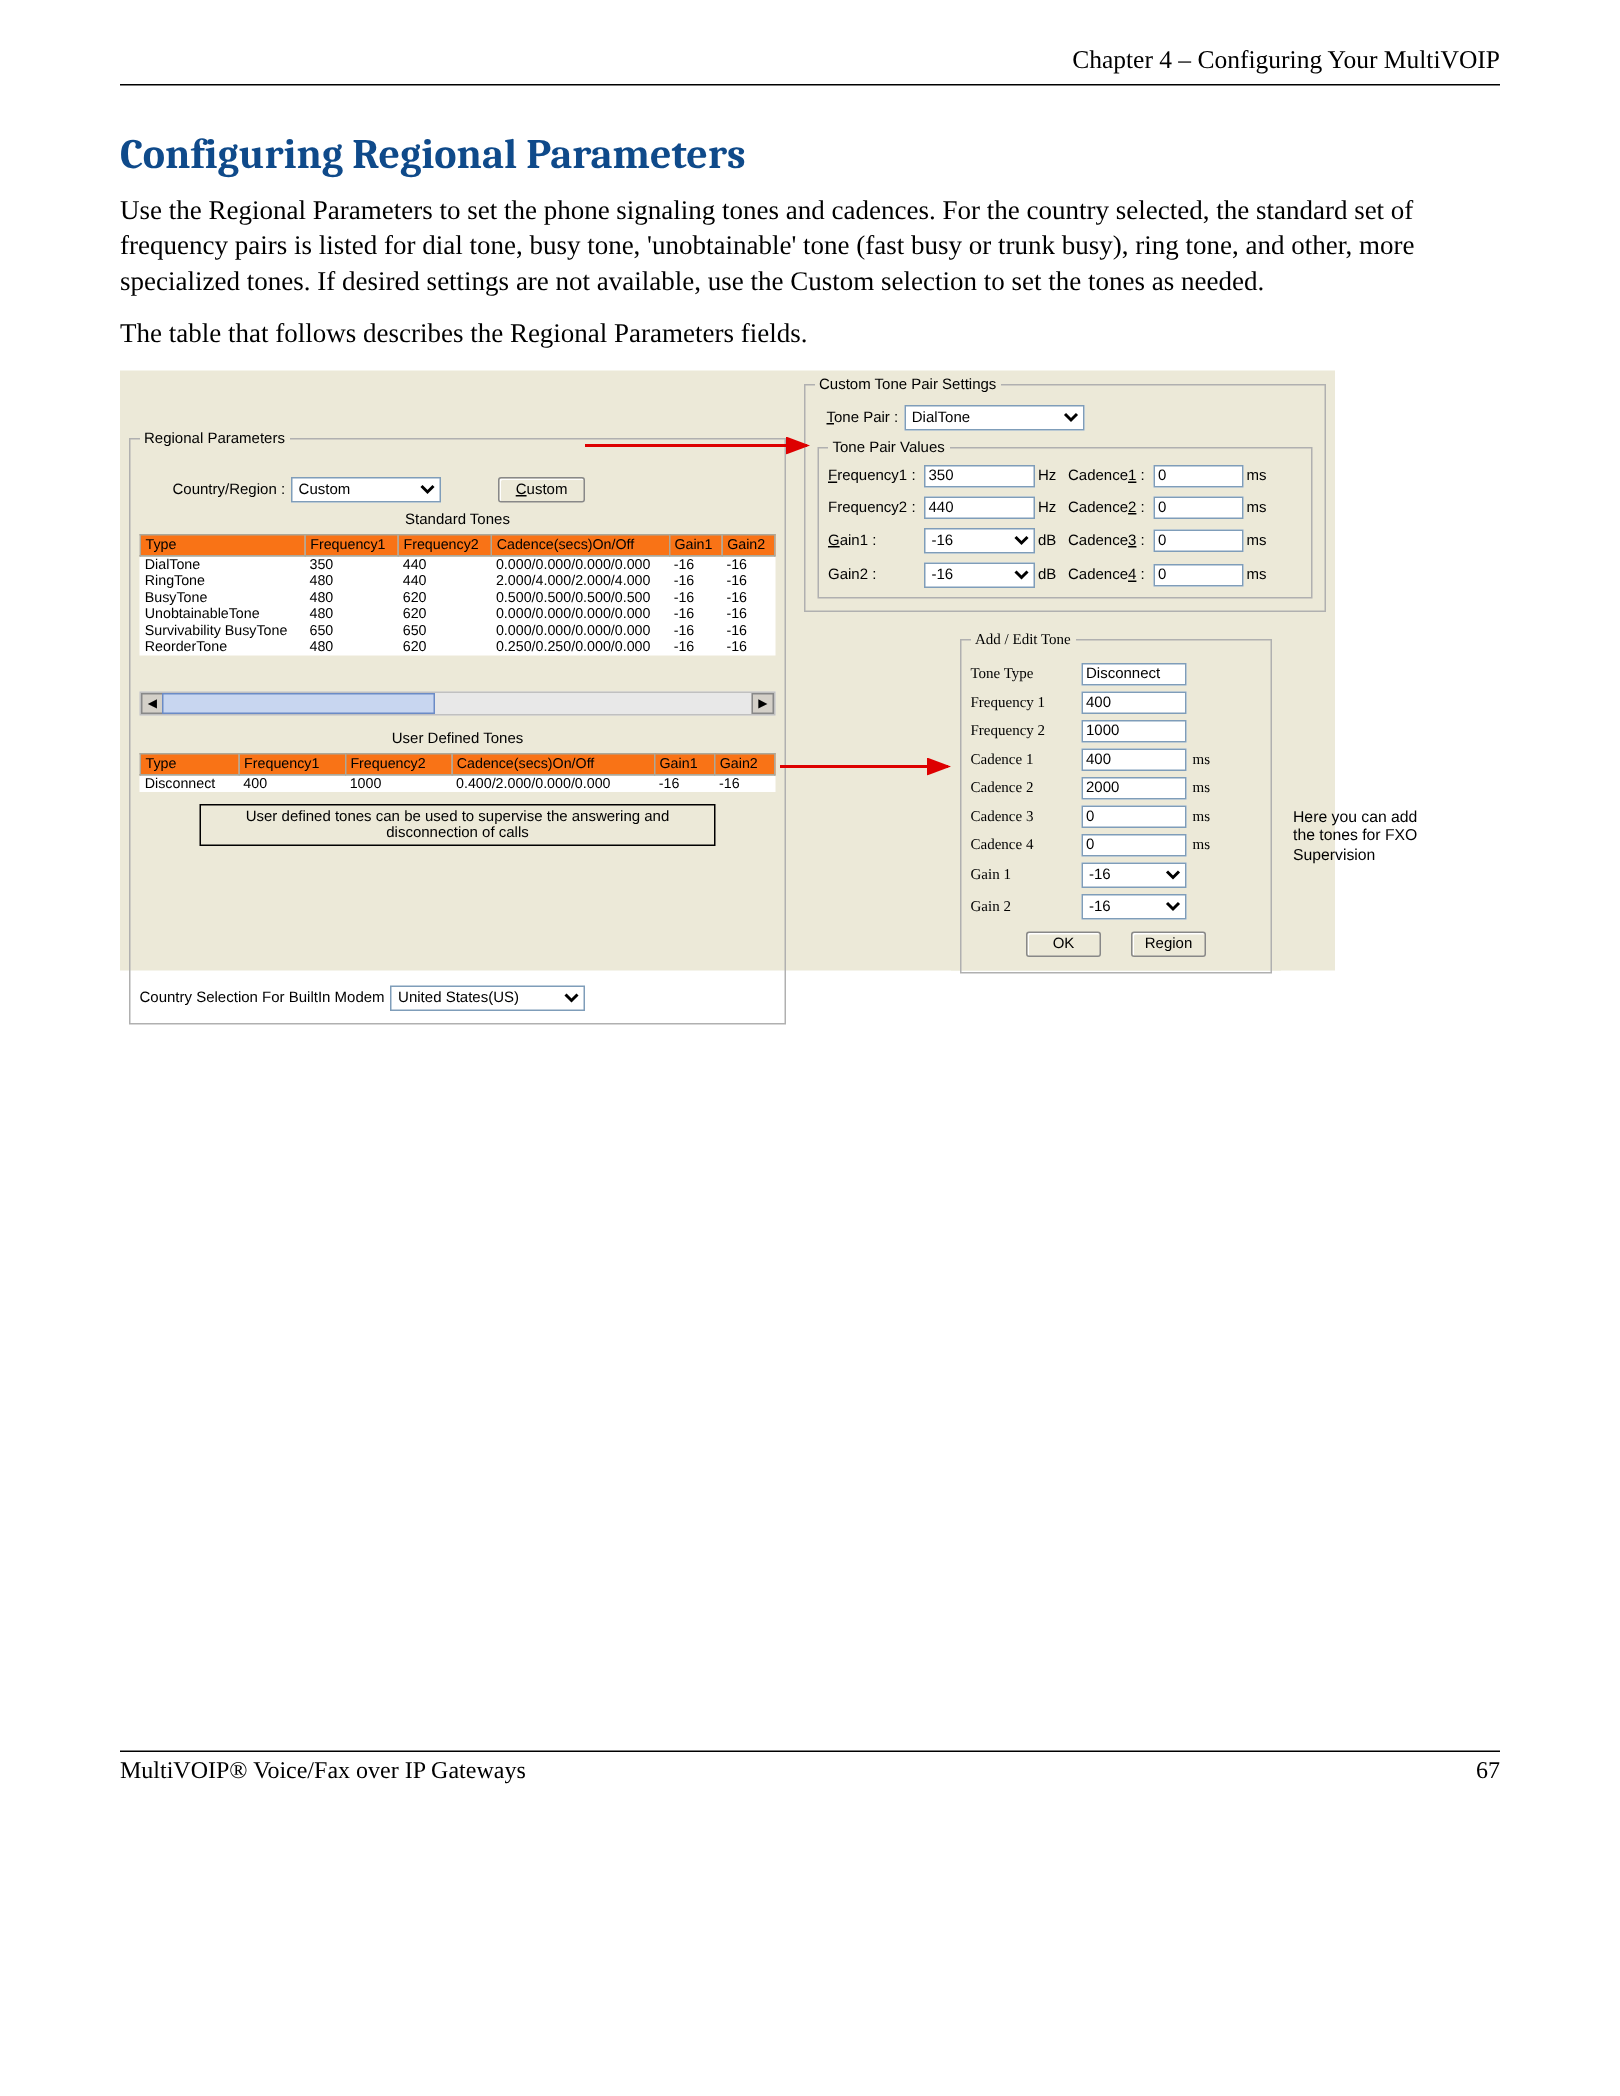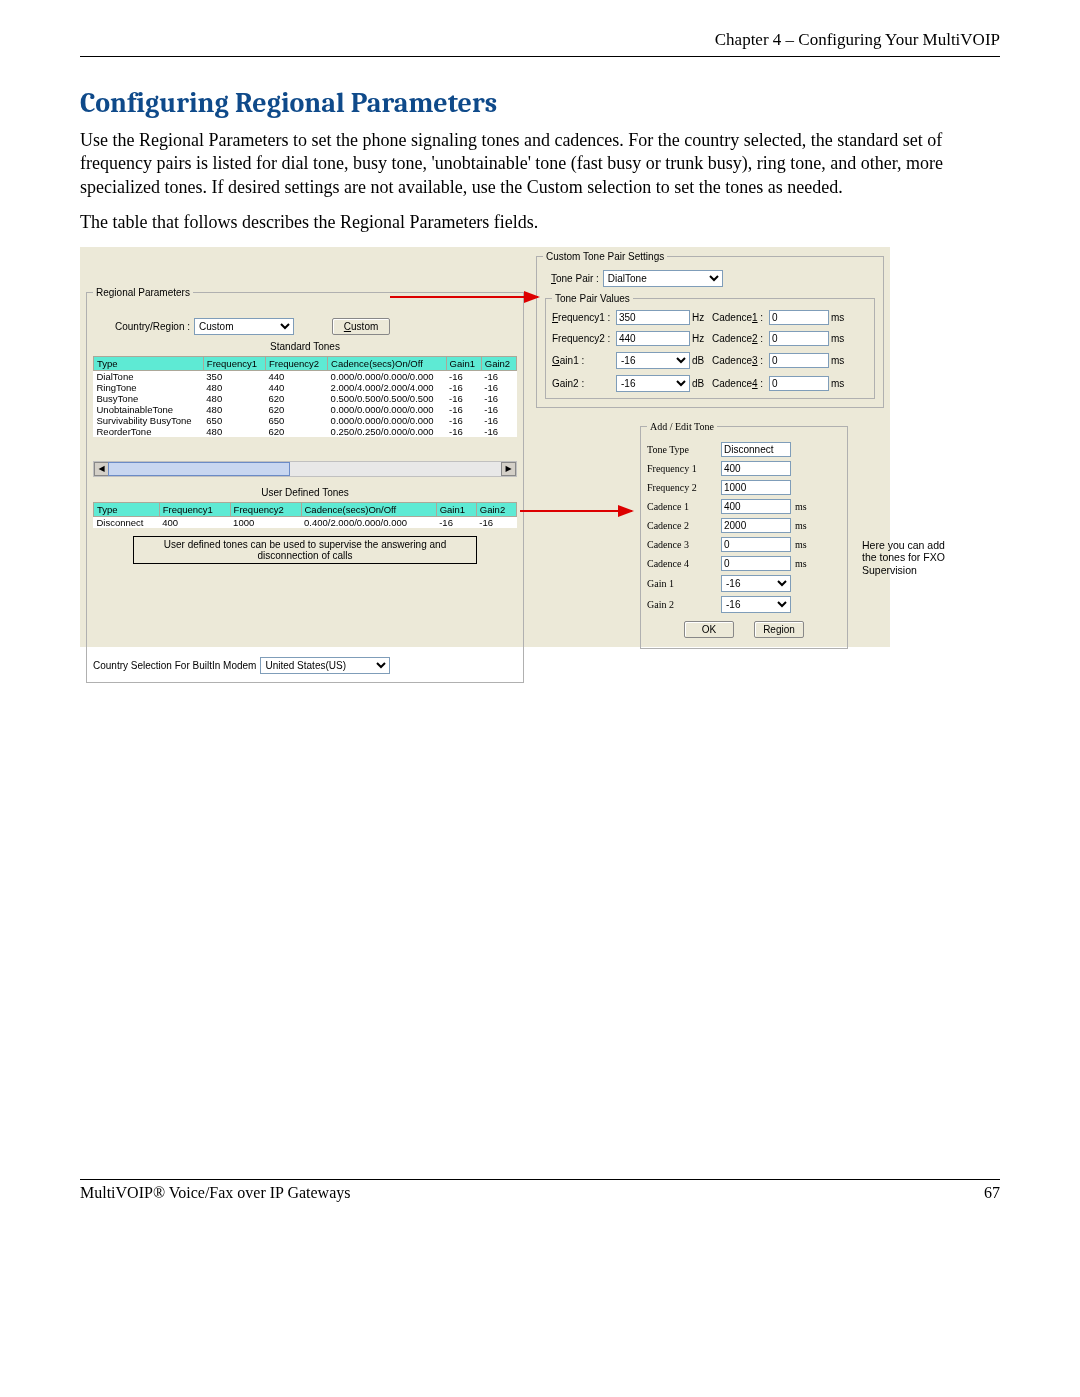--- a/index.html
+++ b/index.html
@@ -118,21 +118,21 @@
     flex-direction: column;
     gap: 10px;
   }
   table.std-tones {
     width: 100%;
     border-collapse: collapse;
     background: #fff;
     font-size: 9.5px;
   }
   table.std-tones th {
-    background: #5eead4;
+    background: #f97316;
     border: 1px solid #aca899;
     font-weight: normal;
     padding: 1px 3px;
     text-align: left;
     white-space: nowrap;
   }
   table.std-tones td {
     padding: 0 3px;
     white-space: nowrap;
   }
@@ -206,21 +206,21 @@
     position: absolute;
     font-family: Tahoma, Arial, sans-serif;
     font-size: 10.5px;
     color: #000;
     width: 95px;
     line-height: 1.2;
   }
   .arrow-svg { position: absolute; pointer-events: none; }
   .footer {
     position: absolute;
-    bottom: 28px;
+    bottom: 40px;
     left: 80px;
     right: 80px;
     border-top: 1px solid #000;
     padding-top: 4px;
     font-size: 16px;
     display: flex;
     justify-content: space-between;
     margin-top: 40px;
   }
   .under { text-decoration: underline; }

